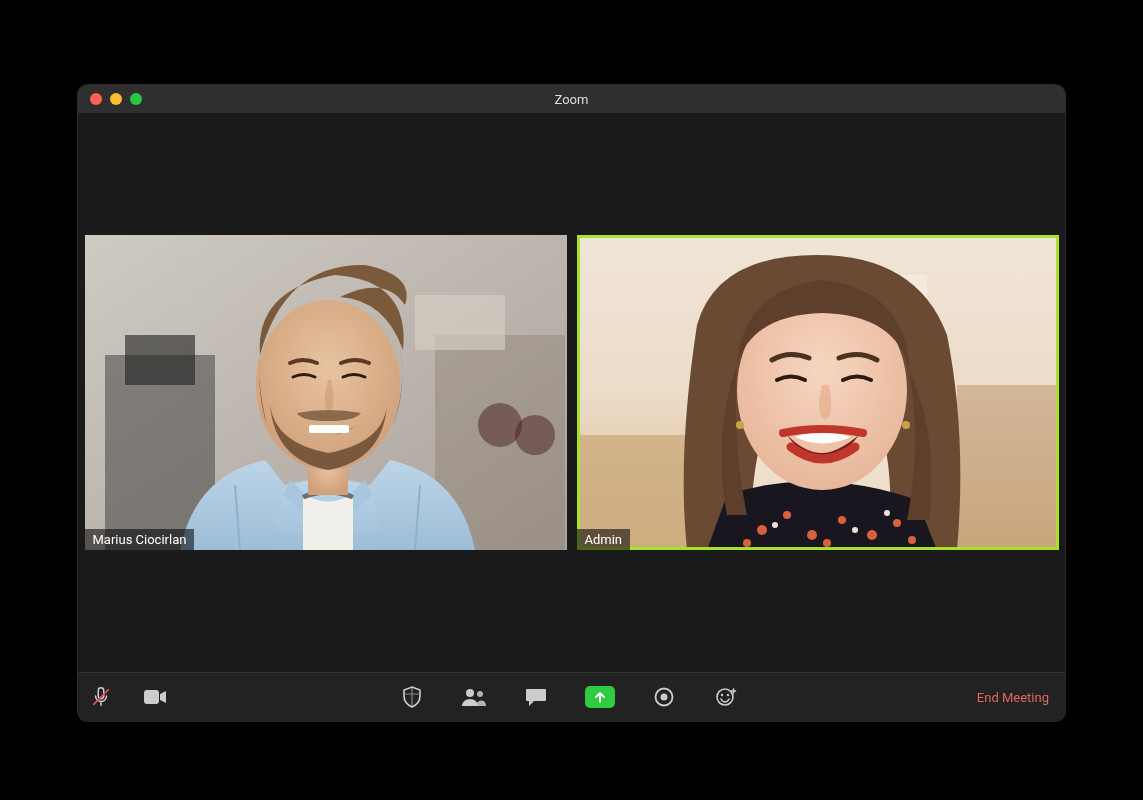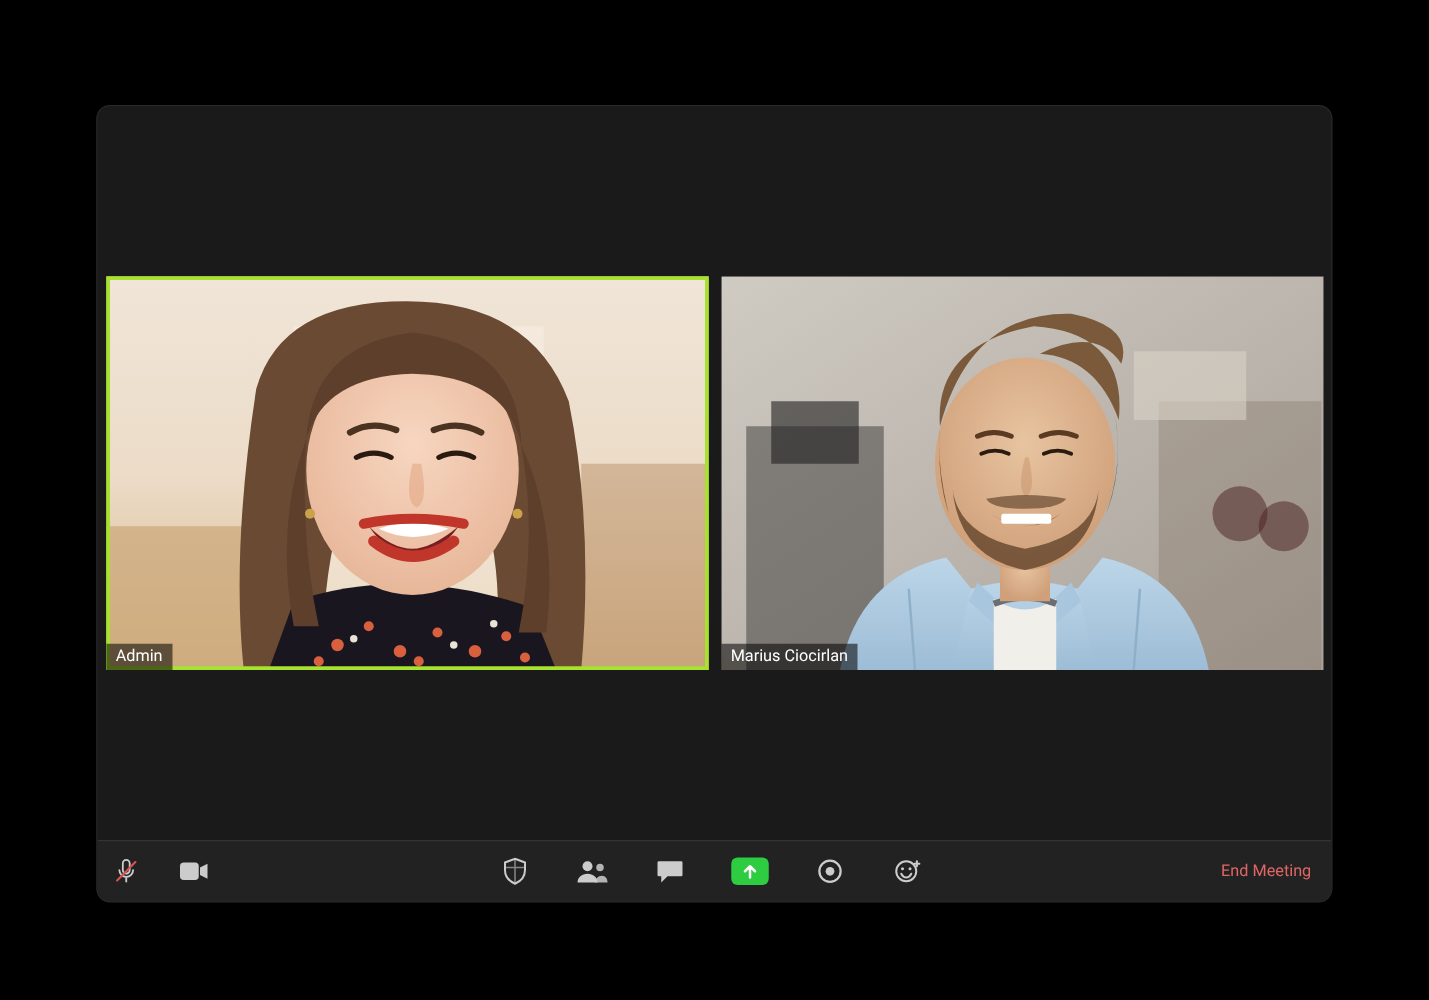--- a/index.html
+++ b/index.html
@@ -140,87 +140,30 @@
     font-size: 13px;
     cursor: pointer;
     padding: 4px 6px;
   }
 </style>
 </head>
 <body>
 
 <div class="window">
 
+  <div class="titlebar">
+    <div class="traffic-lights">
+      <div class="dot red"></div>
+      <div class="dot yellow"></div>
+      <div class="dot green"></div>
+    </div>
+    <div class="title">Zoom</div>
+  </div>
 
   <div class="content">
-
-    <div class="video-tile active">
-      <svg viewBox="0 0 482 315" width="482" height="315">
-        <defs>
-          <linearGradient id="bg1" x1="0" y1="0" x2="0" y2="1">
-            <stop offset="0" stop-color="#f0e5d8"></stop>
-            <stop offset="0.5" stop-color="#ecdcc8"></stop>
-            <stop offset="1" stop-color="#d7b98f"></stop>
-          </linearGradient>
-          <radialGradient id="skin1" cx="0.5" cy="0.4" r="0.6">
-            <stop offset="0" stop-color="#f7d6c0"></stop>
-            <stop offset="1" stop-color="#e8b79a"></stop>
-          </radialGradient>
-        </defs>
-        <rect width="482" height="315" fill="url(#bg1)"></rect>
-
-        <rect x="0" y="200" width="150" height="115" fill="#caa778" opacity="0.7"></rect>
-        <rect x="380" y="150" width="102" height="165" fill="#b99068" opacity="0.5"></rect>
-        <rect x="150" y="40" width="200" height="260" fill="#f6eee2" opacity="0.6"></rect>
-
-        <path d="M120 90 Q140 20 240 20 Q340 20 370 100 Q390 200 380 315 L310 315 Q320 240 300 180 L190 180 Q170 250 175 315 L110 315 Q100 220 120 90 Z" fill="#6a4a33"></path>
-
-        <path d="M150 260 Q240 230 340 265 L360 315 L130 315 Z" fill="#1a1620"></path>
-
-        <g fill="#d8603f">
-          <circle cx="185" cy="295" r="5"></circle>
-            <circle cx="210" cy="280" r="4"></circle>
-            <circle cx="235" cy="300" r="5"></circle>
-          <circle cx="265" cy="285" r="4"></circle>
-            <circle cx="295" cy="300" r="5"></circle>
-            <circle cx="320" cy="288" r="4"></circle>
-          <circle cx="170" cy="308" r="4"></circle>
-            <circle cx="250" cy="308" r="4"></circle>
-            <circle cx="335" cy="305" r="4"></circle>
-        </g>
-        <g fill="#e8e3d5">
-          <circle cx="198" cy="290" r="3"></circle>
-            <circle cx="278" cy="295" r="3"></circle>
-            <circle cx="310" cy="278" r="3"></circle>
-        </g>
-
-        <ellipse cx="245" cy="155" rx="85" ry="100" fill="url(#skin1)"></ellipse>
-
-        <path d="M160 130 Q165 55 245 45 Q330 55 332 135 Q320 80 245 78 Q175 80 160 130 Z" fill="#5e3f2b"></path>
-        <path d="M160 130 Q155 210 170 280 L150 280 Q135 200 160 130 Z" fill="#5e3f2b"></path>
-        <path d="M332 135 Q345 210 330 285 L352 285 Q362 200 332 135 Z" fill="#5e3f2b"></path>
-
-        <path d="M195 125 Q212 115 232 123" stroke="#4a3320" stroke-width="5" fill="none" stroke-linecap="round"></path>
-        <path d="M262 123 Q282 115 300 125" stroke="#4a3320" stroke-width="5" fill="none" stroke-linecap="round"></path>
-
-        <path d="M200 145 Q214 138 228 145" stroke="#2a1a10" stroke-width="4" fill="none" stroke-linecap="round"></path>
-        <path d="M266 145 Q280 138 294 145" stroke="#2a1a10" stroke-width="4" fill="none" stroke-linecap="round"></path>
-
-        <path d="M245 150 Q238 180 248 185 Q258 182 252 150" fill="#e3a986" opacity="0.6"></path>
-
-        <path d="M210 200 Q245 250 282 200 Q260 218 245 218 Q228 218 210 200 Z" fill="#7a1f1f"></path>
-        <path d="M218 202 Q245 215 274 202 Q258 197 245 197 Q232 197 218 202 Z" fill="#fff"></path>
-        <path d="M206 198 Q245 190 286 198" stroke="#c1362a" stroke-width="8" fill="none" stroke-linecap="round"></path>
-        <path d="M214 212 Q245 236 278 212" stroke="#c1362a" stroke-width="9" fill="none" stroke-linecap="round"></path>
-
-        <circle cx="163" cy="190" r="4" fill="#caa24a"></circle>
-        <circle cx="329" cy="190" r="4" fill="#caa24a"></circle>
-      </svg>
-      <div class="name-tag">Admin</div>
-    </div>
 
     <div class="video-tile">
       <svg viewBox="0 0 482 315" width="482" height="315">
         <defs>
           <linearGradient id="bg2" x1="0" y1="0" x2="1" y2="1">
             <stop offset="0" stop-color="#cfcac2"></stop>
             <stop offset="1" stop-color="#a9a29a"></stop>
           </linearGradient>
           <radialGradient id="skin2" cx="0.5" cy="0.4" r="0.6">
             <stop offset="0" stop-color="#e8c4a0"></stop>
@@ -269,20 +212,85 @@
 
         <path d="M185 170 Q190 225 243 235 Q298 225 302 170 Q298 208 243 218 Q190 208 185 170 Z" fill="#6a4a30" opacity="0.85"></path>
         <path d="M212 178 Q243 172 276 178 Q270 186 243 186 Q216 186 212 178 Z" fill="#6a4a30" opacity="0.7"></path>
 
         <path d="M216 190 Q243 210 272 190 Q256 200 243 200 Q230 200 216 190 Z" fill="#5a2a1a"></path>
         <rect x="224" y="190" width="40" height="8" rx="2" fill="#fff"></rect>
       </svg>
       <div class="name-tag">Marius Ciocirlan</div>
     </div>
 
+    <div class="video-tile active">
+      <svg viewBox="0 0 482 315" width="482" height="315">
+        <defs>
+          <linearGradient id="bg1" x1="0" y1="0" x2="0" y2="1">
+            <stop offset="0" stop-color="#f0e5d8"></stop>
+            <stop offset="0.5" stop-color="#ecdcc8"></stop>
+            <stop offset="1" stop-color="#d7b98f"></stop>
+          </linearGradient>
+          <radialGradient id="skin1" cx="0.5" cy="0.4" r="0.6">
+            <stop offset="0" stop-color="#f7d6c0"></stop>
+            <stop offset="1" stop-color="#e8b79a"></stop>
+          </radialGradient>
+        </defs>
+        <rect width="482" height="315" fill="url(#bg1)"></rect>
+
+        <rect x="0" y="200" width="150" height="115" fill="#caa778" opacity="0.7"></rect>
+        <rect x="380" y="150" width="102" height="165" fill="#b99068" opacity="0.5"></rect>
+        <rect x="150" y="40" width="200" height="260" fill="#f6eee2" opacity="0.6"></rect>
+
+        <path d="M120 90 Q140 20 240 20 Q340 20 370 100 Q390 200 380 315 L310 315 Q320 240 300 180 L190 180 Q170 250 175 315 L110 315 Q100 220 120 90 Z" fill="#6a4a33"></path>
+
+        <path d="M150 260 Q240 230 340 265 L360 315 L130 315 Z" fill="#1a1620"></path>
+
+        <g fill="#d8603f">
+          <circle cx="185" cy="295" r="5"></circle>
+            <circle cx="210" cy="280" r="4"></circle>
+            <circle cx="235" cy="300" r="5"></circle>
+          <circle cx="265" cy="285" r="4"></circle>
+            <circle cx="295" cy="300" r="5"></circle>
+            <circle cx="320" cy="288" r="4"></circle>
+          <circle cx="170" cy="308" r="4"></circle>
+            <circle cx="250" cy="308" r="4"></circle>
+            <circle cx="335" cy="305" r="4"></circle>
+        </g>
+        <g fill="#e8e3d5">
+          <circle cx="198" cy="290" r="3"></circle>
+            <circle cx="278" cy="295" r="3"></circle>
+            <circle cx="310" cy="278" r="3"></circle>
+        </g>
+
+        <ellipse cx="245" cy="155" rx="85" ry="100" fill="url(#skin1)"></ellipse>
+
+        <path d="M160 130 Q165 55 245 45 Q330 55 332 135 Q320 80 245 78 Q175 80 160 130 Z" fill="#5e3f2b"></path>
+        <path d="M160 130 Q155 210 170 280 L150 280 Q135 200 160 130 Z" fill="#5e3f2b"></path>
+        <path d="M332 135 Q345 210 330 285 L352 285 Q362 200 332 135 Z" fill="#5e3f2b"></path>
+
+        <path d="M195 125 Q212 115 232 123" stroke="#4a3320" stroke-width="5" fill="none" stroke-linecap="round"></path>
+        <path d="M262 123 Q282 115 300 125" stroke="#4a3320" stroke-width="5" fill="none" stroke-linecap="round"></path>
+
+        <path d="M200 145 Q214 138 228 145" stroke="#2a1a10" stroke-width="4" fill="none" stroke-linecap="round"></path>
+        <path d="M266 145 Q280 138 294 145" stroke="#2a1a10" stroke-width="4" fill="none" stroke-linecap="round"></path>
+
+        <path d="M245 150 Q238 180 248 185 Q258 182 252 150" fill="#e3a986" opacity="0.6"></path>
+
+        <path d="M210 200 Q245 250 282 200 Q260 218 245 218 Q228 218 210 200 Z" fill="#7a1f1f"></path>
+        <path d="M218 202 Q245 215 274 202 Q258 197 245 197 Q232 197 218 202 Z" fill="#fff"></path>
+        <path d="M206 198 Q245 190 286 198" stroke="#c1362a" stroke-width="8" fill="none" stroke-linecap="round"></path>
+        <path d="M214 212 Q245 236 278 212" stroke="#c1362a" stroke-width="9" fill="none" stroke-linecap="round"></path>
+
+        <circle cx="163" cy="190" r="4" fill="#caa24a"></circle>
+        <circle cx="329" cy="190" r="4" fill="#caa24a"></circle>
+      </svg>
+      <div class="name-tag">Admin</div>
+    </div>
+
   </div>
 
   <div class="toolbar">
     <div class="tool-group-left">
       <div class="tool-btn" title="Mute">
         <svg width="22" height="22" viewBox="0 0 24 24">
           <path d="M12 2a3 3 0 0 1 3 3v6a3 3 0 0 1-6 0V5a3 3 0 0 1 3-3z" fill="none" stroke="#ccc" stroke-width="1.6"></path>
           <path d="M6 11a6 6 0 0 0 12 0M12 17v4" fill="none" stroke="#ccc" stroke-width="1.6" stroke-linecap="round"></path>
           <line x1="4" y1="20" x2="20" y2="4" stroke="#d9534f" stroke-width="1.8" stroke-linecap="round"></line>
         </svg>

